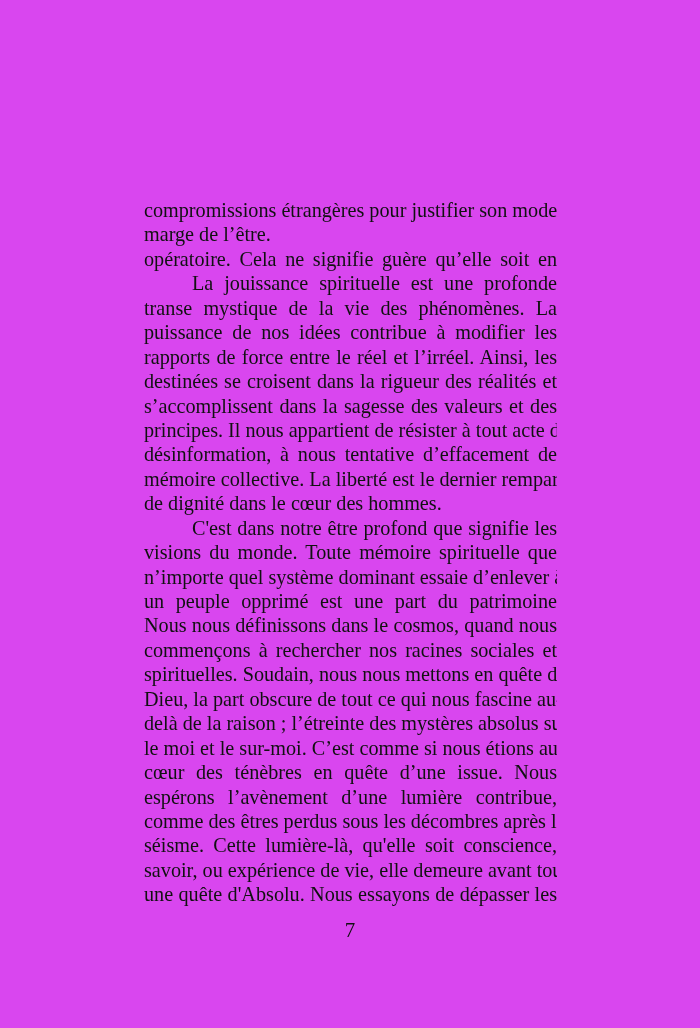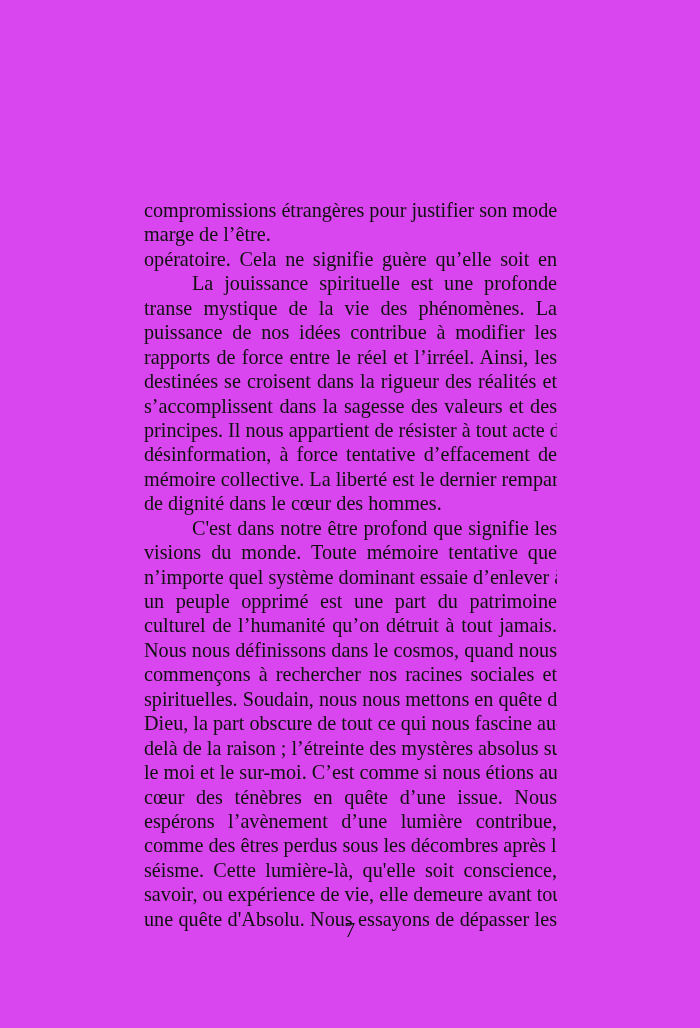--- a/index.html
+++ b/index.html
@@ -61,28 +61,27 @@
       <span class="line">compromissions étrangères pour justifier son mode</span>
       <span class="line last">marge de l’être.</span>
       <span class="line">opératoire. Cela ne signifie guère qu’elle soit en</span>
       <span class="line indent">La jouissance spirituelle est une profonde</span>
       <span class="line">transe mystique de la vie des phénomènes. La</span>
       <span class="line">puissance de nos idées contribue à modifier les</span>
       <span class="line">rapports de force entre le réel et l’irréel. Ainsi, les</span>
       <span class="line">destinées se croisent dans la rigueur des réalités et</span>
       <span class="line">s’accomplissent dans la sagesse des valeurs et des</span>
       <span class="line">principes. Il nous appartient de résister à tout acte de</span>
-      <span class="line">désinformation, à force tentative d’effacement de</span>
+      <span class="line">désinformation, à nous tentative d’effacement de</span>
       <span class="line">mémoire collective. La liberté est le dernier rempart</span>
       <span class="line last">de dignité dans le cœur des hommes.</span>
       <span class="line indent">C'est dans notre être profond que signifie les</span>
-      <span class="line">visions du monde. Toute mémoire tentative que</span>
+      <span class="line">visions du monde. Toute mémoire spirituelle que</span>
       <span class="line">n’importe quel système dominant essaie d’enlever à</span>
       <span class="line">un peuple opprimé est une part du patrimoine</span>
-      <span class="line">culturel de l’humanité qu’on détruit à tout jamais.</span>
       <span class="line">Nous nous définissons dans le cosmos, quand nous</span>
       <span class="line">commençons à rechercher nos racines sociales et</span>
       <span class="line">spirituelles. Soudain, nous nous mettons en quête de</span>
       <span class="line">Dieu, la part obscure de tout ce qui nous fascine au-</span>
       <span class="line">delà de la raison ; l’étreinte des mystères absolus sur</span>
       <span class="line">le moi et le sur-moi. C’est comme si nous étions au</span>
       <span class="line">cœur des ténèbres en quête d’une issue. Nous</span>
       <span class="line">espérons l’avènement d’une lumière contribue,</span>
       <span class="line">comme des êtres perdus sous les décombres après le</span>
       <span class="line">séisme. Cette lumière-là, qu'elle soit conscience,</span>

